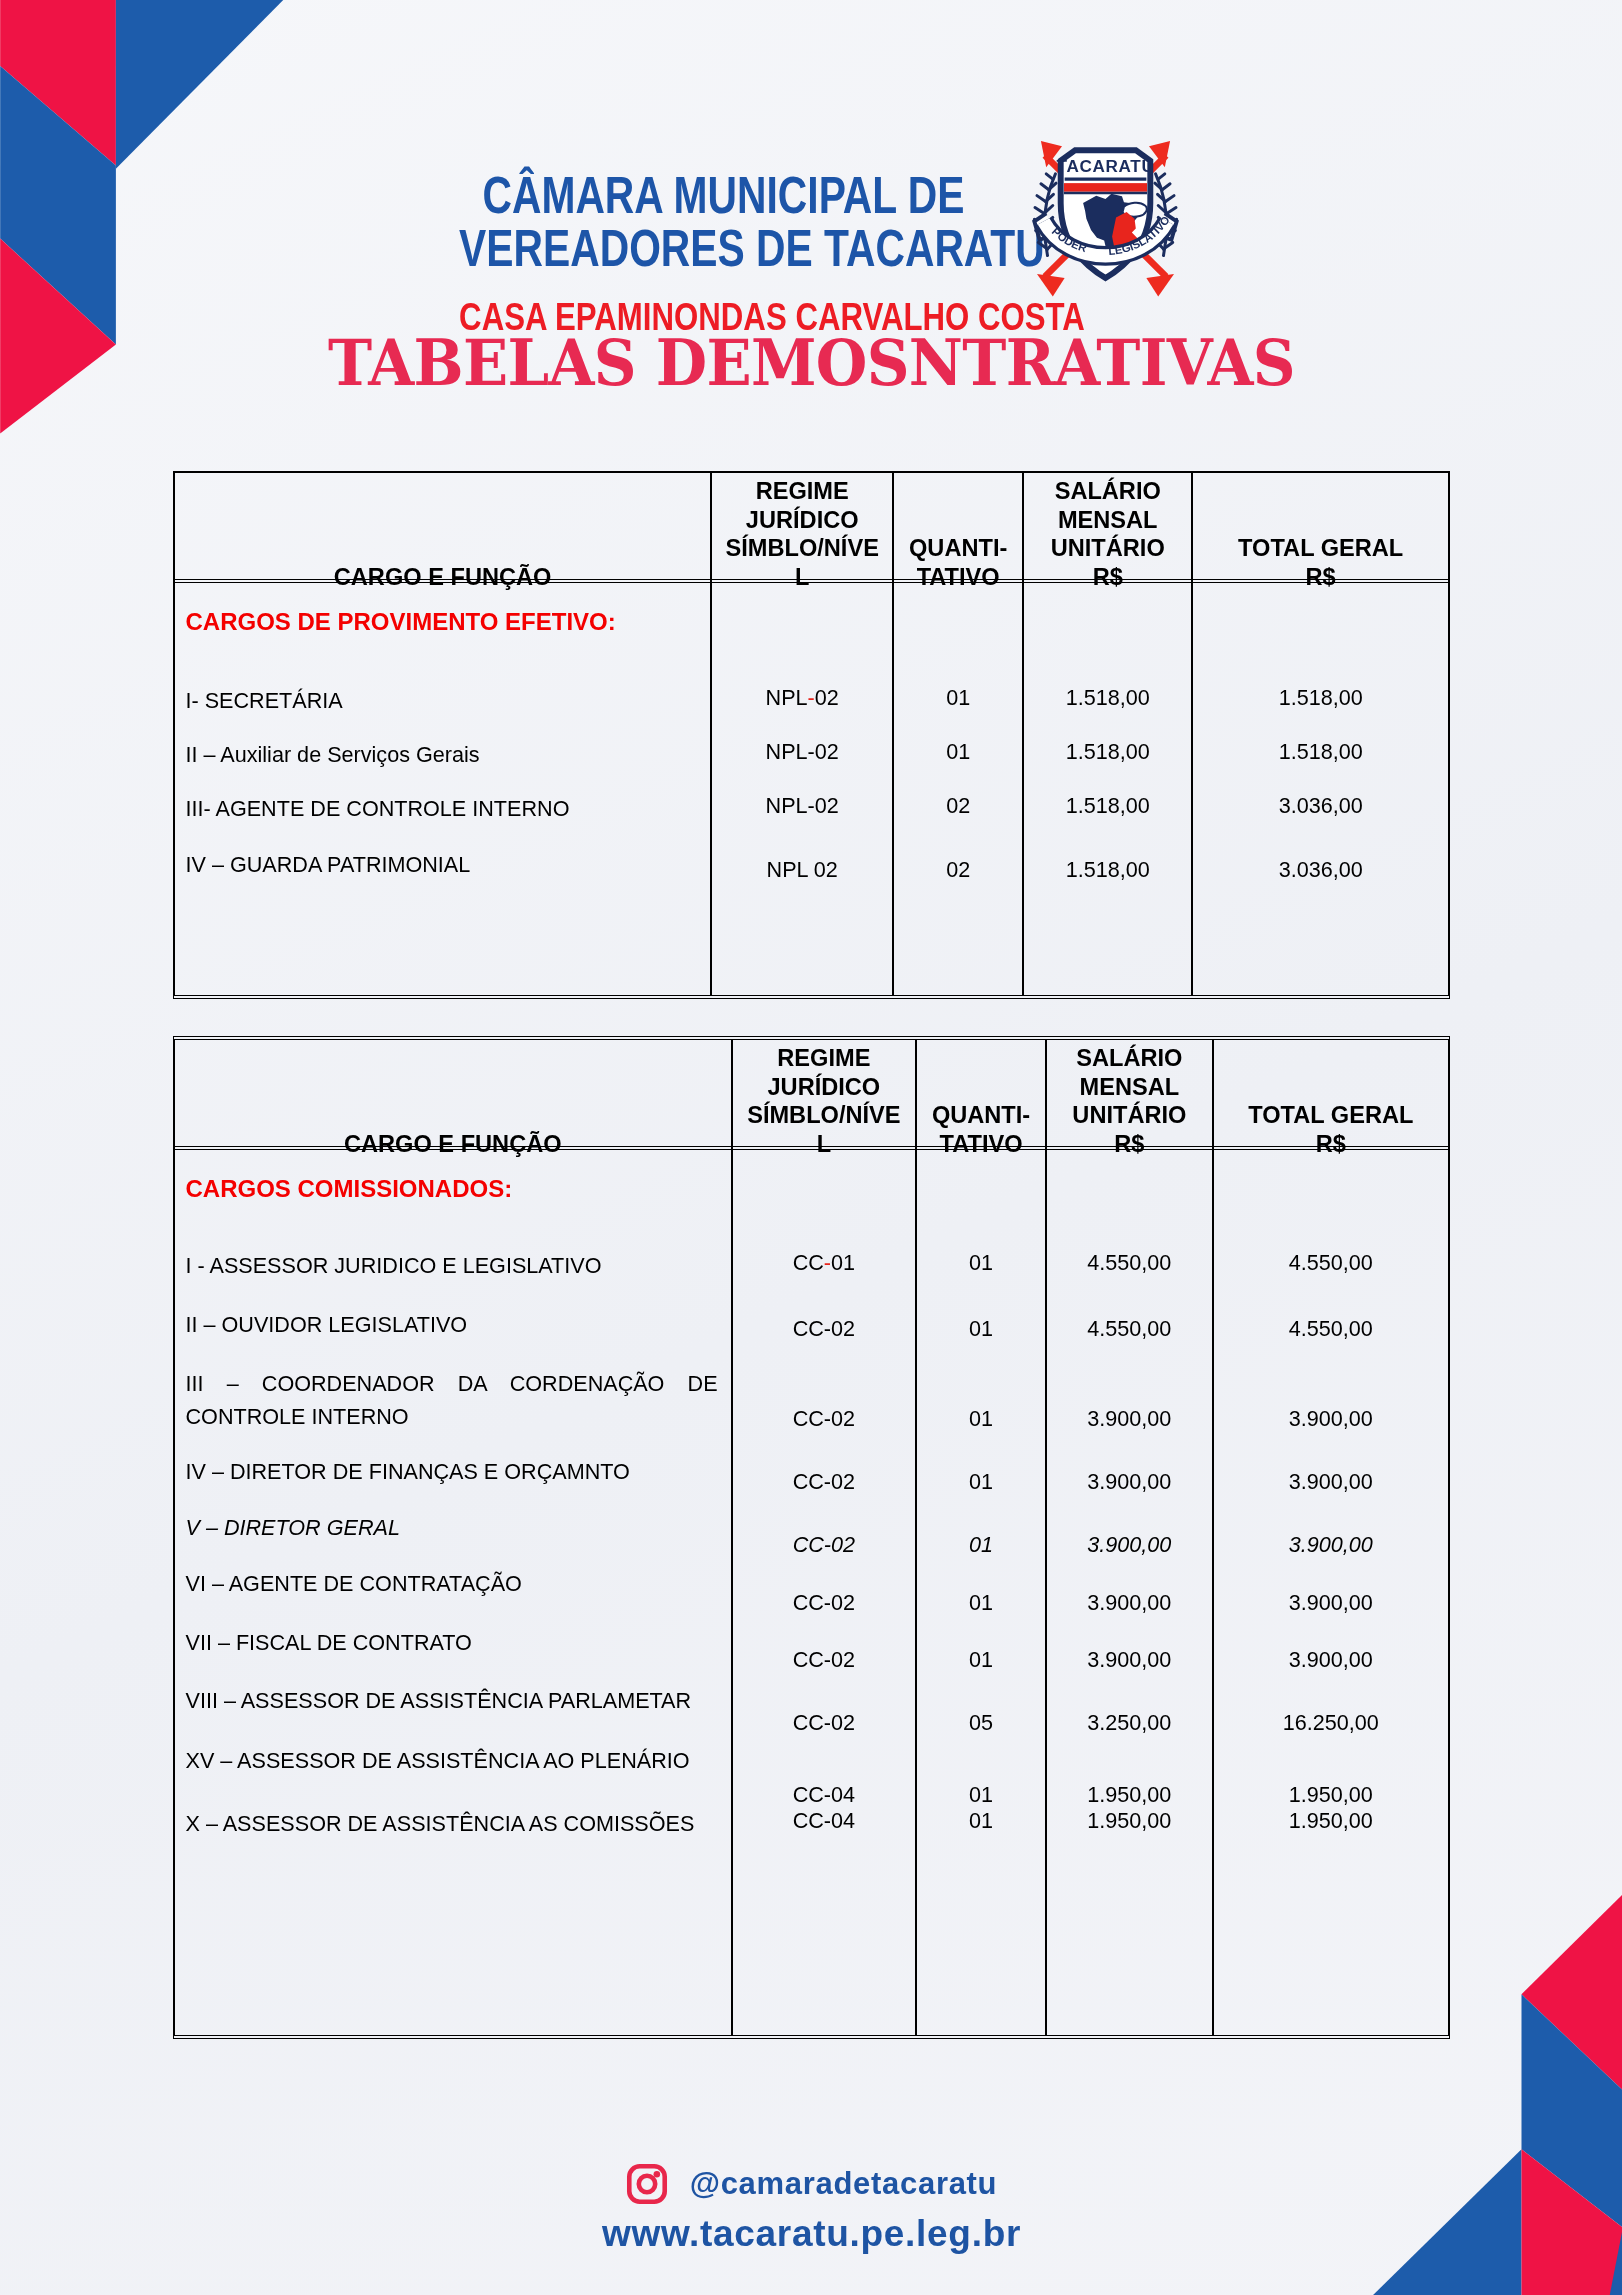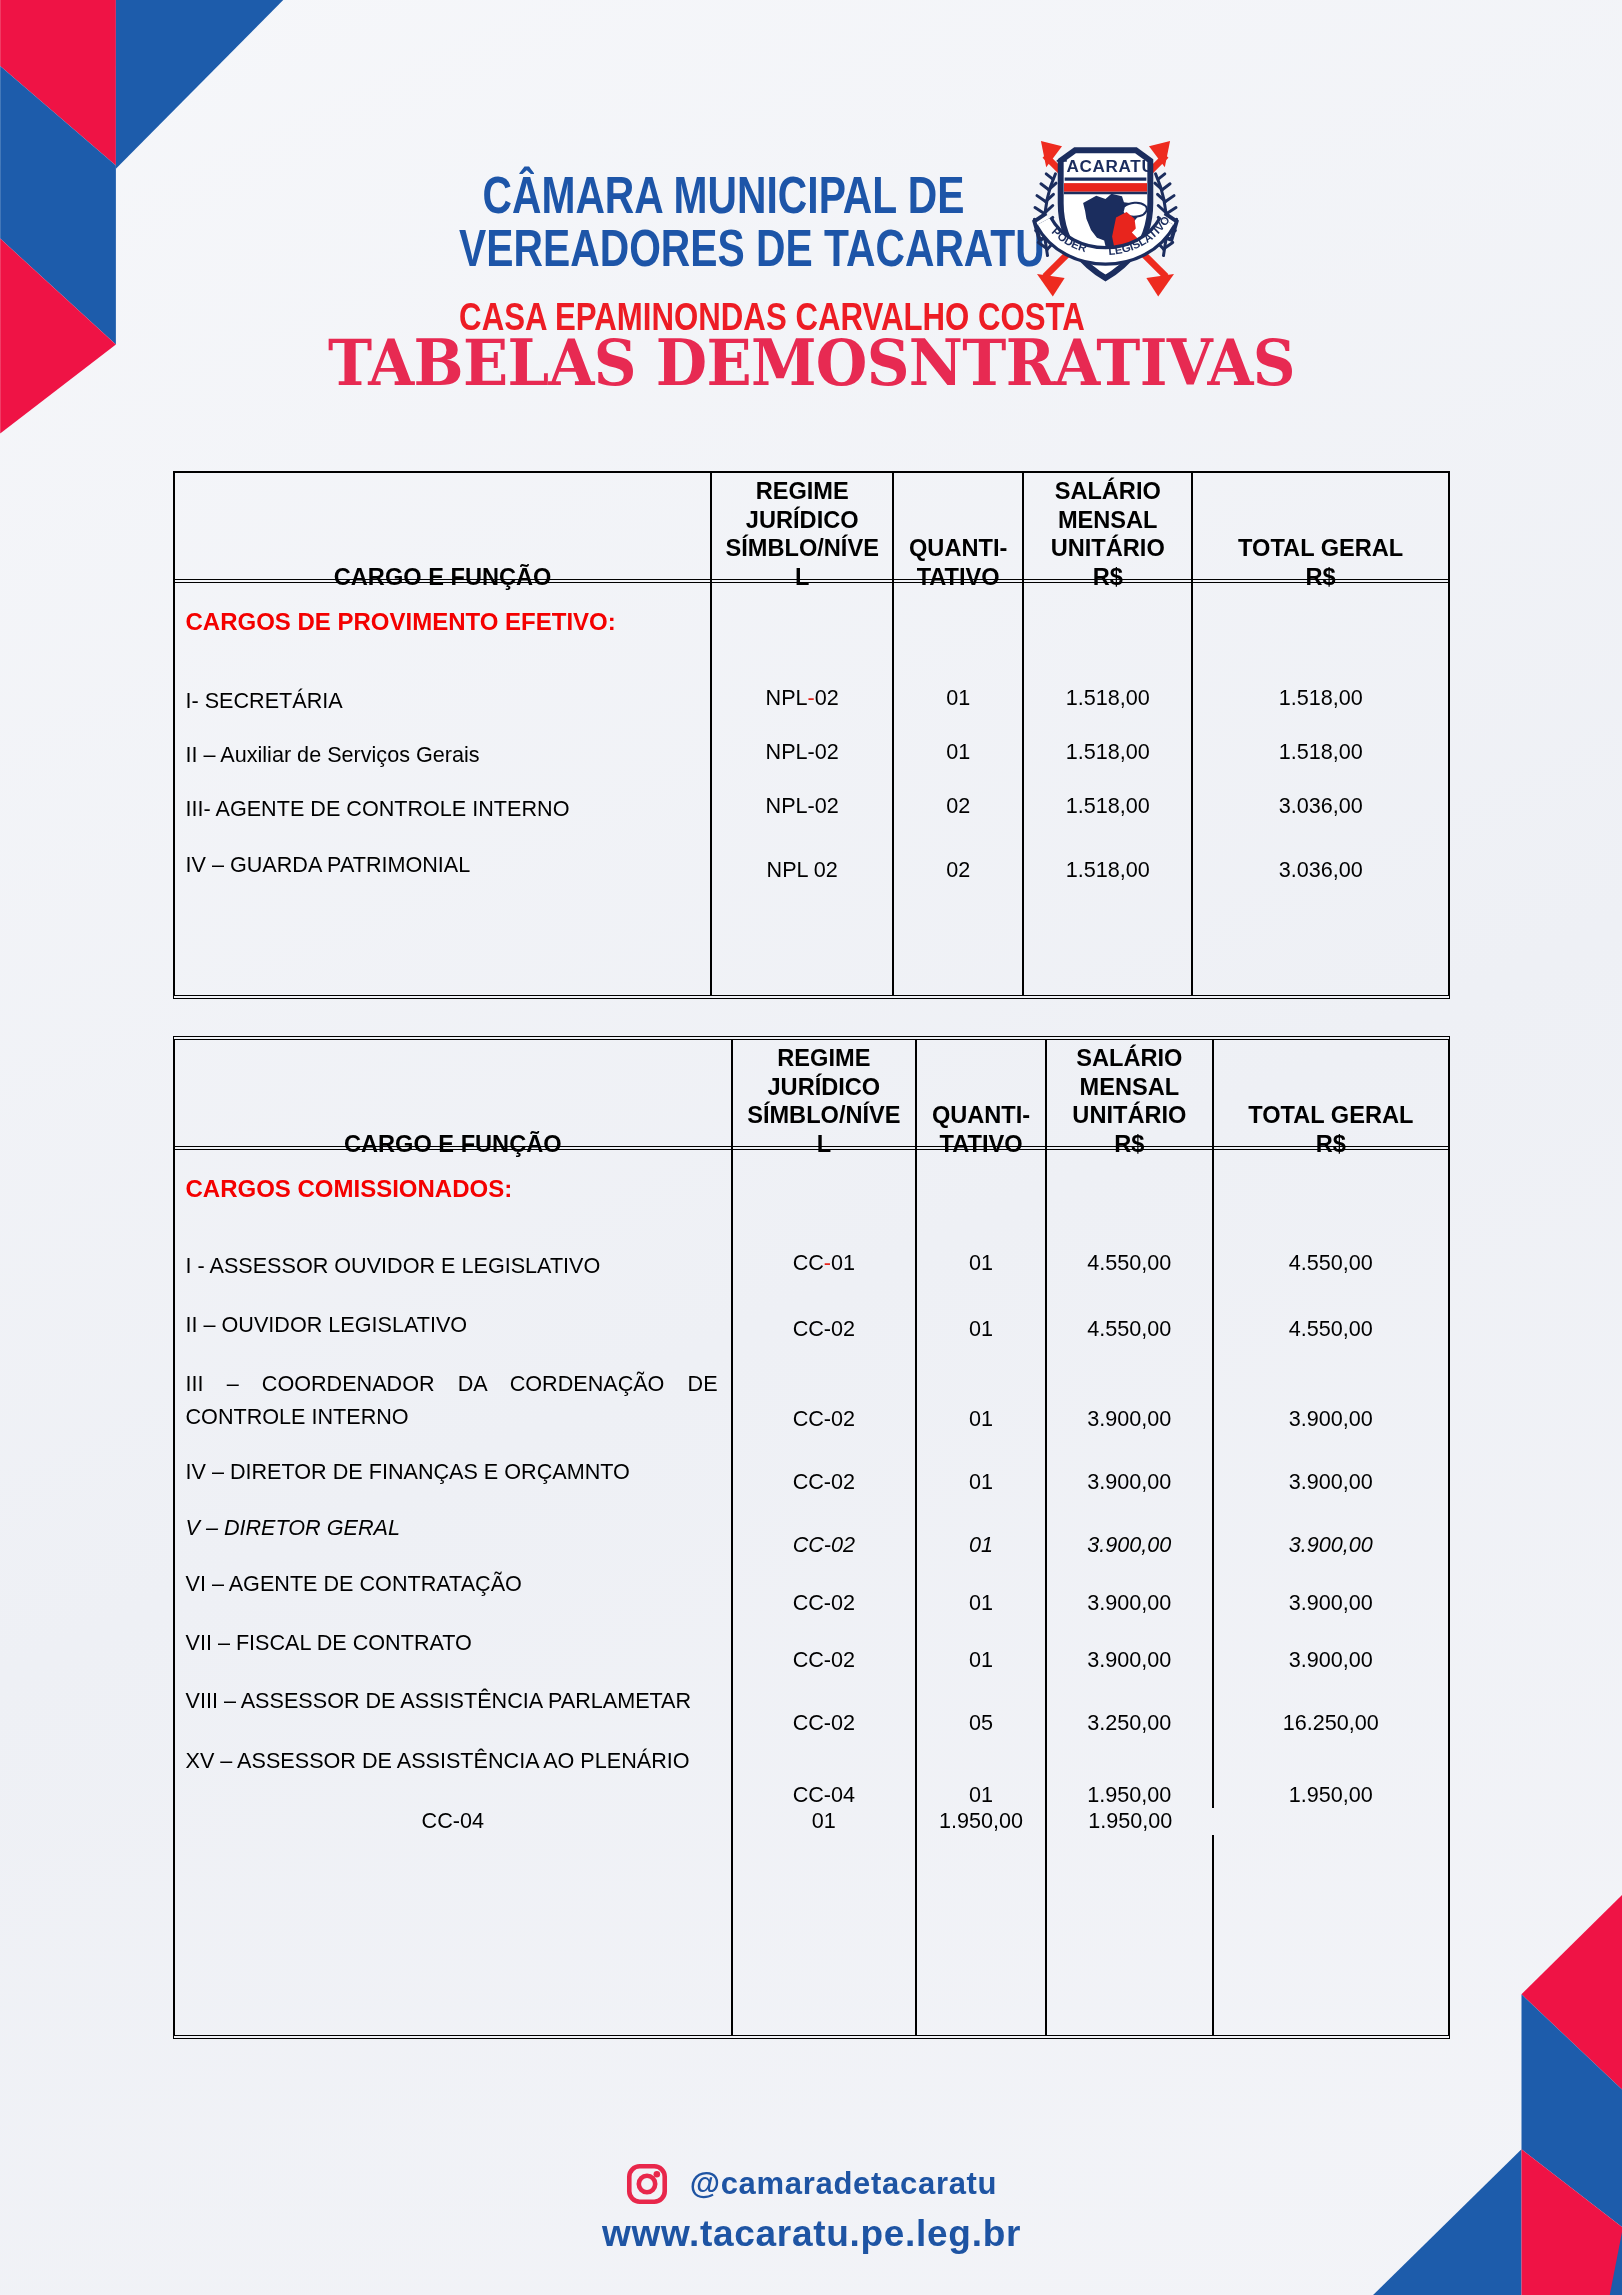--- a/index.html
+++ b/index.html
@@ -224,21 +224,21 @@
       </div>
     <div class="tbody">
         <div class="row" style="height: 86px;">
           <div class="cell c0 section-label">CARGOS COMISSIONADOS:</div>
           <div class="cell"></div>
           <div class="cell"></div>
           <div class="cell"></div>
           <div class="cell"></div>
         </div>
         <div class="row" style="height: 59px;">
-          <div class="cell c0">I - ASSESSOR OUVIDOR E LEGISLATIVO</div>
+          <div class="cell c0">I - ASSESSOR JURIDICO E LEGISLATIVO</div>
           <div class="cell cv"><span class="val">CC<span class="red-hyph">-</span>01</span></div>
           <div class="cell cv"><span class="val">01</span></div>
           <div class="cell cv"><span class="val">4.550,00</span></div>
           <div class="cell cv"><span class="val">4.550,00</span></div>
         </div>
         <div class="row" style="height: 59px;">
           <div class="cell c0">II – OUVIDOR LEGISLATIVO</div>
           <div class="cell cv"><span class="val" style="margin-top: 6.5px;">CC-02</span></div>
           <div class="cell cv"><span class="val" style="margin-top: 6.5px;">01</span></div>
           <div class="cell cv"><span class="val" style="margin-top: 6.5px;">4.550,00</span></div>
@@ -290,20 +290,21 @@
           <div class="cell cv"><span class="val" style="margin-top: 25px;">16.250,00</span></div>
         </div>
         <div class="row" style="height: 63px;">
           <div class="cell c0">XV – ASSESSOR DE ASSISTÊNCIA AO PLENÁRIO</div>
           <div class="cell cv"><span class="val" style="margin-top: 37px;">CC-04</span></div>
           <div class="cell cv"><span class="val" style="margin-top: 37px;">01</span></div>
           <div class="cell cv"><span class="val" style="margin-top: 37px;">1.950,00</span></div>
           <div class="cell cv"><span class="val" style="margin-top: 37px;">1.950,00</span></div>
         </div>
         <div class="row" style="height: 41px;">
+          <div class="cell c0">X – ASSESSOR DE ASSISTÊNCIA AS COMISSÕES</div>
           <div class="cell cv"><span class="val">CC-04</span></div>
           <div class="cell cv"><span class="val">01</span></div>
           <div class="cell cv"><span class="val">1.950,00</span></div>
           <div class="cell cv"><span class="val">1.950,00</span></div>
         </div>
         <div class="row filler">
           <div class="cell"></div>
           <div class="cell"></div>
           <div class="cell"></div>
           <div class="cell"></div>

